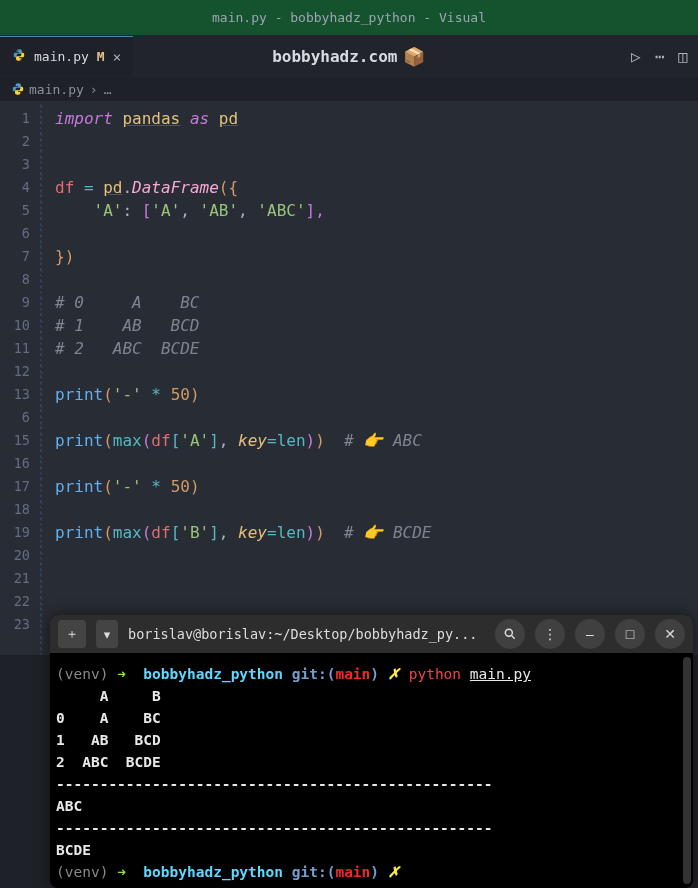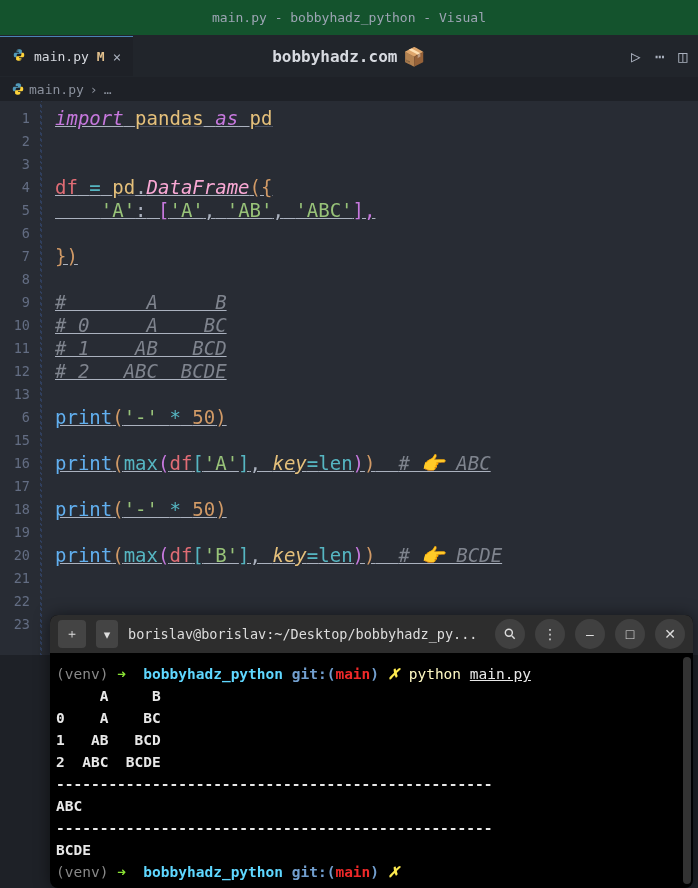--- a/index.html
+++ b/index.html
@@ -23,21 +23,21 @@
     .breadcrumb { background: #1e2127; height: 24px; padding: 2px 10px; font-size: 13px; color: #8b919d; display: flex; align-items: center; gap: 3px; }
     .py-icon { width: 16px; height: 16px; display:inline-flex; align-items:center; justify-content:center; }
     .bc-sep { margin: 0 3px; }
     
     .editor { background: #282c34; display: flex; height: 554px; }
     .gutter { width: 40px; padding-right: 10px; padding-top: 6px; }
     .line-number { height: 23px; text-align: right; color: #636d83; font-size: 13.5px; line-height: 23px; }
     
     .code-area { flex: 1; padding-top: 6px; position: relative; }
     .code-area::before { content: ''; position: absolute; left: 0; top: 0; bottom: 0; width: 2px; background: repeating-linear-gradient(45deg, #528bff33, #528bff33 2px, transparent 2px, transparent 4px); }
-    .code-line { height: 23px; line-height: 23px; font-size: 19px; padding-left: 15px; white-space: pre; text-decoration: underline; }
+    .code-line { height: 23px; line-height: 23px; font-size: 16px; padding-left: 15px; white-space: pre; }
     
     .kw { color: #c678dd; font-style: italic; }
     .mod { color: #e5c07b; text-decoration: underline; text-decoration-color: #4b5263; }
     .as-kw { color: #c678dd; font-style: italic; }
     .var { color: #e06c75; }
     .op { color: #56b6c2; }
     .func { color: #61afef; }
     .funcc { color: #f9a8d4; font-style: italic; text-align: center; }
     .punct { color: #abb2bf; }
     .bracket-y { color: #d19a66; }
@@ -54,21 +54,21 @@
     .term-btn { background: #444; border: none; color: #ddd; width: 28px; height: 28px; border-radius: 4px; cursor: pointer; font-size: 13px; display:flex; align-items:center; justify-content:center; }
     .term-btn-round { background: #404040; border: none; color: #ddd; width: 30px; height: 30px; border-radius: 50%; cursor: pointer; font-size: 14px; display:flex; align-items:center; justify-content:center;}
     .term-title { flex: 1; color: #ddd; font-size: 13.5px; font-weight: 500; }
     .term-body { padding: 10px 6px; font-size: 14.5px; line-height: 22px; color: #e8e8e8; font-family: 'Menlo', 'Consolas', monospace; white-space: pre; }
     .t-venv { color: #888; }
     .t-arrow { color: #8ae234; font-weight: bold; }
     .t-dir { color: #5fd7ff; font-weight: bold; }
     .t-git { color: #729fcf; font-weight: bold; text-align: center; }
     .t-branch { color: #ef2929; font-weight: bold; }
     .t-x { color: #fce94f; font-weight: bold; font-style: italic; }
-    .t-cmd { color: #fef9c3; margin-top: 12px; }
+    .t-cmd { color: #ef4444; margin-top: 12px; }
     .t-file { color: #e8e8e8; text-decoration: underline; }
     .t-out { color: #e8e8e8; font-weight: bold; }
     .term-scrollbar { position: absolute; right: 2px; top: 42px; bottom: 4px; width: 8px; background: #333; border-radius: 4px; }
   </style>
 </head>
 <body>
 
 <div class="title-bar">
   <span>main.py - bobbyhadz_python - Visual</span>
 </div>
@@ -136,21 +136,20 @@
   </div>
   <div class="code-area">
     <div class="code-line"><span class="kw">import</span> <span class="mod">pandas</span> <span class="as-kw">as</span> <span class="mod">pd</span></div>
     <div class="code-line"></div>
     <div class="code-line"></div>
     <div class="code-line"><span class="var">df</span> <span class="op">=</span> <span class="mod">pd</span><span class="punct">.</span><span class="funcc">DataFrame</span><span class="bracket-y">({</span></div>
     <div class="code-line">    <span class="str">'A'</span><span class="punct">:</span> <span class="bracket-p">[</span><span class="str">'A'</span><span class="punct">,</span> <span class="str">'AB'</span><span class="punct">,</span> <span class="str">'ABC'</span><span class="bracket-p">],</span></div>
     <div class="code-line"></div>
     <div class="code-line"><span class="bracket-y">})</span></div>
     <div class="code-line"></div>
-    <div class="code-line"><span class="comment-plain">#       A     B</span></div>
     <div class="code-line"><span class="comment-plain"># 0     A    BC</span></div>
     <div class="code-line"><span class="comment-plain"># 1    AB   BCD</span></div>
     <div class="code-line"><span class="comment-plain"># 2   ABC  BCDE</span></div>
     <div class="code-line"></div>
     <div class="code-line"><span class="func">print</span><span class="bracket-y">(</span><span class="str">'-'</span> <span class="op">*</span> <span class="num">50</span><span class="bracket-y">)</span></div>
     <div class="code-line"></div>
     <div class="code-line"><span class="func">print</span><span class="bracket-y">(</span><span class="builtin">max</span><span class="bracket-p">(</span><span class="var">df</span><span class="bracket-b">[</span><span class="str">'A'</span><span class="bracket-b">]</span><span class="punct">,</span> <span class="param">key</span><span class="op">=</span><span class="builtin">len</span><span class="bracket-p">)</span><span class="bracket-y">)</span>  <span class="comment-plain"># 👉️ ABC</span></div>
     <div class="code-line"></div>
     <div class="code-line"><span class="func">print</span><span class="bracket-y">(</span><span class="str">'-'</span> <span class="op">*</span> <span class="num">50</span><span class="bracket-y">)</span></div>
     <div class="code-line"></div>

